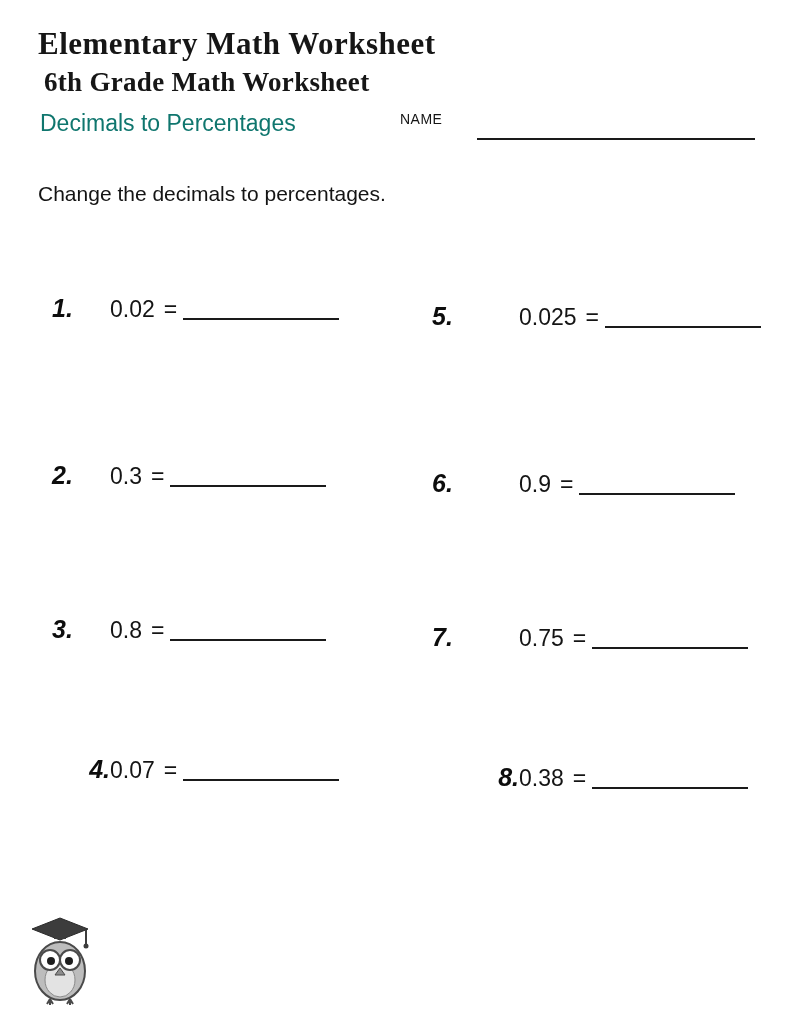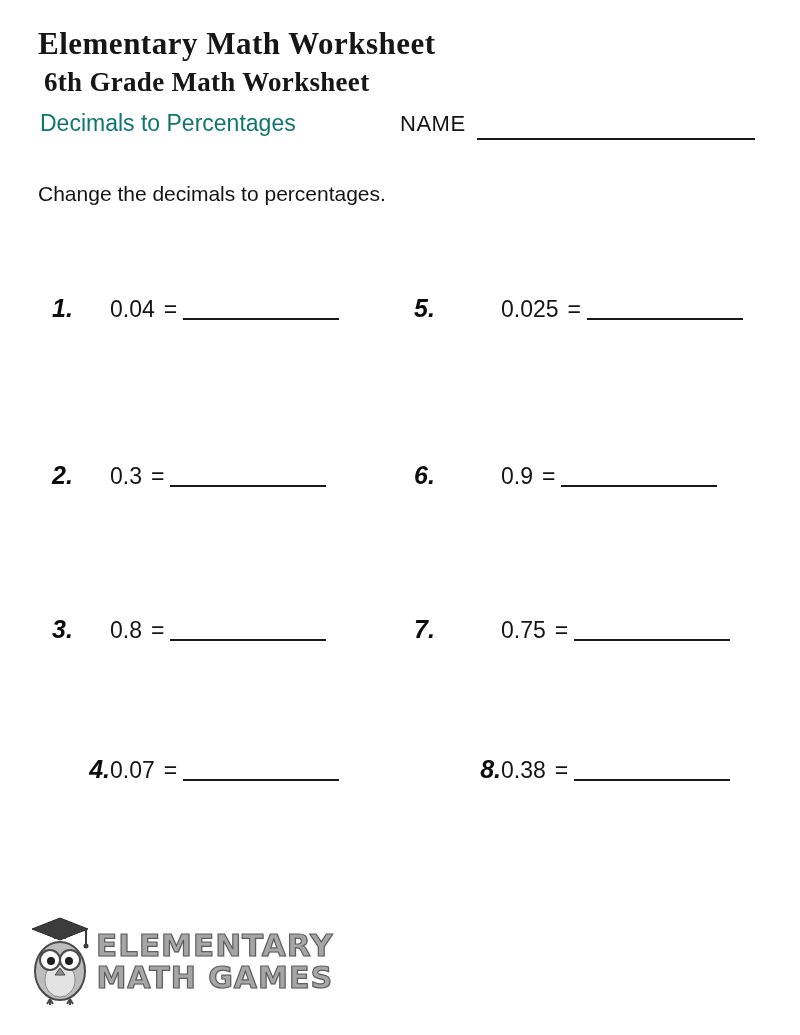--- a/index.html
+++ b/index.html
@@ -24,21 +24,21 @@
     font-weight:700; font-size:27px; letter-spacing:0.3px;
     color:#161616;
     margin-left:6px;
   }
   .topic {
     position:absolute; left:40px; top:110px;
     font-size:23px; color:#0f766e;
   }
   .name-label {
     position:absolute; left:400px; top:111px;
-    font-size:22px; color:#141414; letter-spacing:0.5px;
+    font-size:14px; color:#141414; letter-spacing:0.5px;
   }
   .name-line {
     position:absolute; left:477px; top:138px;
     width:278px; height:0;
     border-bottom:2px solid #1a1a1a;
   }
   .instruction {
     position:absolute; left:38px; top:182px;
     font-size:21px; color:#141414;
   }
@@ -57,21 +57,21 @@
   .pdec { font-size:23px; }
   .peq  { font-size:23px; margin-left:9px; margin-right:6px; }
   .pblank {
     display:inline-block;
     width:156px; height:22px;
     border-bottom:2px solid #1a1a1a;
     position:relative; top:3px;
   }
   .r1 { top:294px; } .r2 { top:461px; } .r3 { top:615px; } .r4 { top:755px;text-align:right; }
   .col-left  { left:52px; }
-  .col-right { left:414px; }
+  .col-right { left:432px;margin-top:8px; }
 
   .footer-logo {
     position:absolute; left:28px; top:916px;
     display:flex; align-items:center;
   }
   .owl { width:64px; height:90px; margin-right:4px; }
   .logo-text {
     text-align:center;
     font-family:"DejaVu Sans", sans-serif;
     font-weight:800;
@@ -95,21 +95,21 @@
   <div class="title">Elementary Math Worksheet</div>
   <div class="subtitle">6th Grade Math Worksheet</div>
 
   <div class="topic">Decimals to Percentages</div>
   <div class="name-label">NAME</div>
   <div class="name-line"></div>
 
   <div class="instruction">Change the decimals to percentages.</div>
 
   <div class="prob col-left r1">
-    <span class="pnum">1.</span><span class="pdec">0.04</span><span class="peq">=</span><span class="pblank"></span>
+    <span class="pnum">1.</span><span class="pdec">0.02</span><span class="peq">=</span><span class="pblank"></span>
   </div>
   <div class="prob col-left r2">
     <span class="pnum">2.</span><span class="pdec">0.3</span><span class="peq">=</span><span class="pblank"></span>
   </div>
   <div class="prob col-left r3">
     <span class="pnum">3.</span><span class="pdec">0.8</span><span class="peq">=</span><span class="pblank"></span>
   </div>
   <div class="prob col-left r4">
     <span class="pnum">4.</span><span class="pdec">0.07</span><span class="peq">=</span><span class="pblank"></span>
   </div>
@@ -142,20 +142,16 @@
       <circle cx="22" cy="44" r="10" fill="#ffffff" stroke="#4a4a4a" stroke-width="2"></circle>
       <circle cx="42" cy="44" r="10" fill="#ffffff" stroke="#4a4a4a" stroke-width="2"></circle>
       <circle cx="23" cy="45" r="4" fill="#1e1e1e"></circle>
       <circle cx="41" cy="45" r="4" fill="#1e1e1e"></circle>
 
       <polygon points="32,52 27,59 37,59" fill="#8d8d8d" stroke="#4a4a4a" stroke-width="1"></polygon>
 
       <path d="M22 83 l-3 5 m3 -5 l0 6 m0 -6 l3 5" stroke="#4a4a4a" stroke-width="2" fill="none"></path>
       <path d="M42 83 l-3 5 m3 -5 l0 6 m0 -6 l3 5" stroke="#4a4a4a" stroke-width="2" fill="none"></path>
     </svg>
-    <div class="logo-text">
-      <div class="logo-line1">ELEMENTARY</div>
-      <div class="logo-line2">MATH GAMES</div>
-    </div>
   </div>
 
 
 </div>
 
 </body></html>

